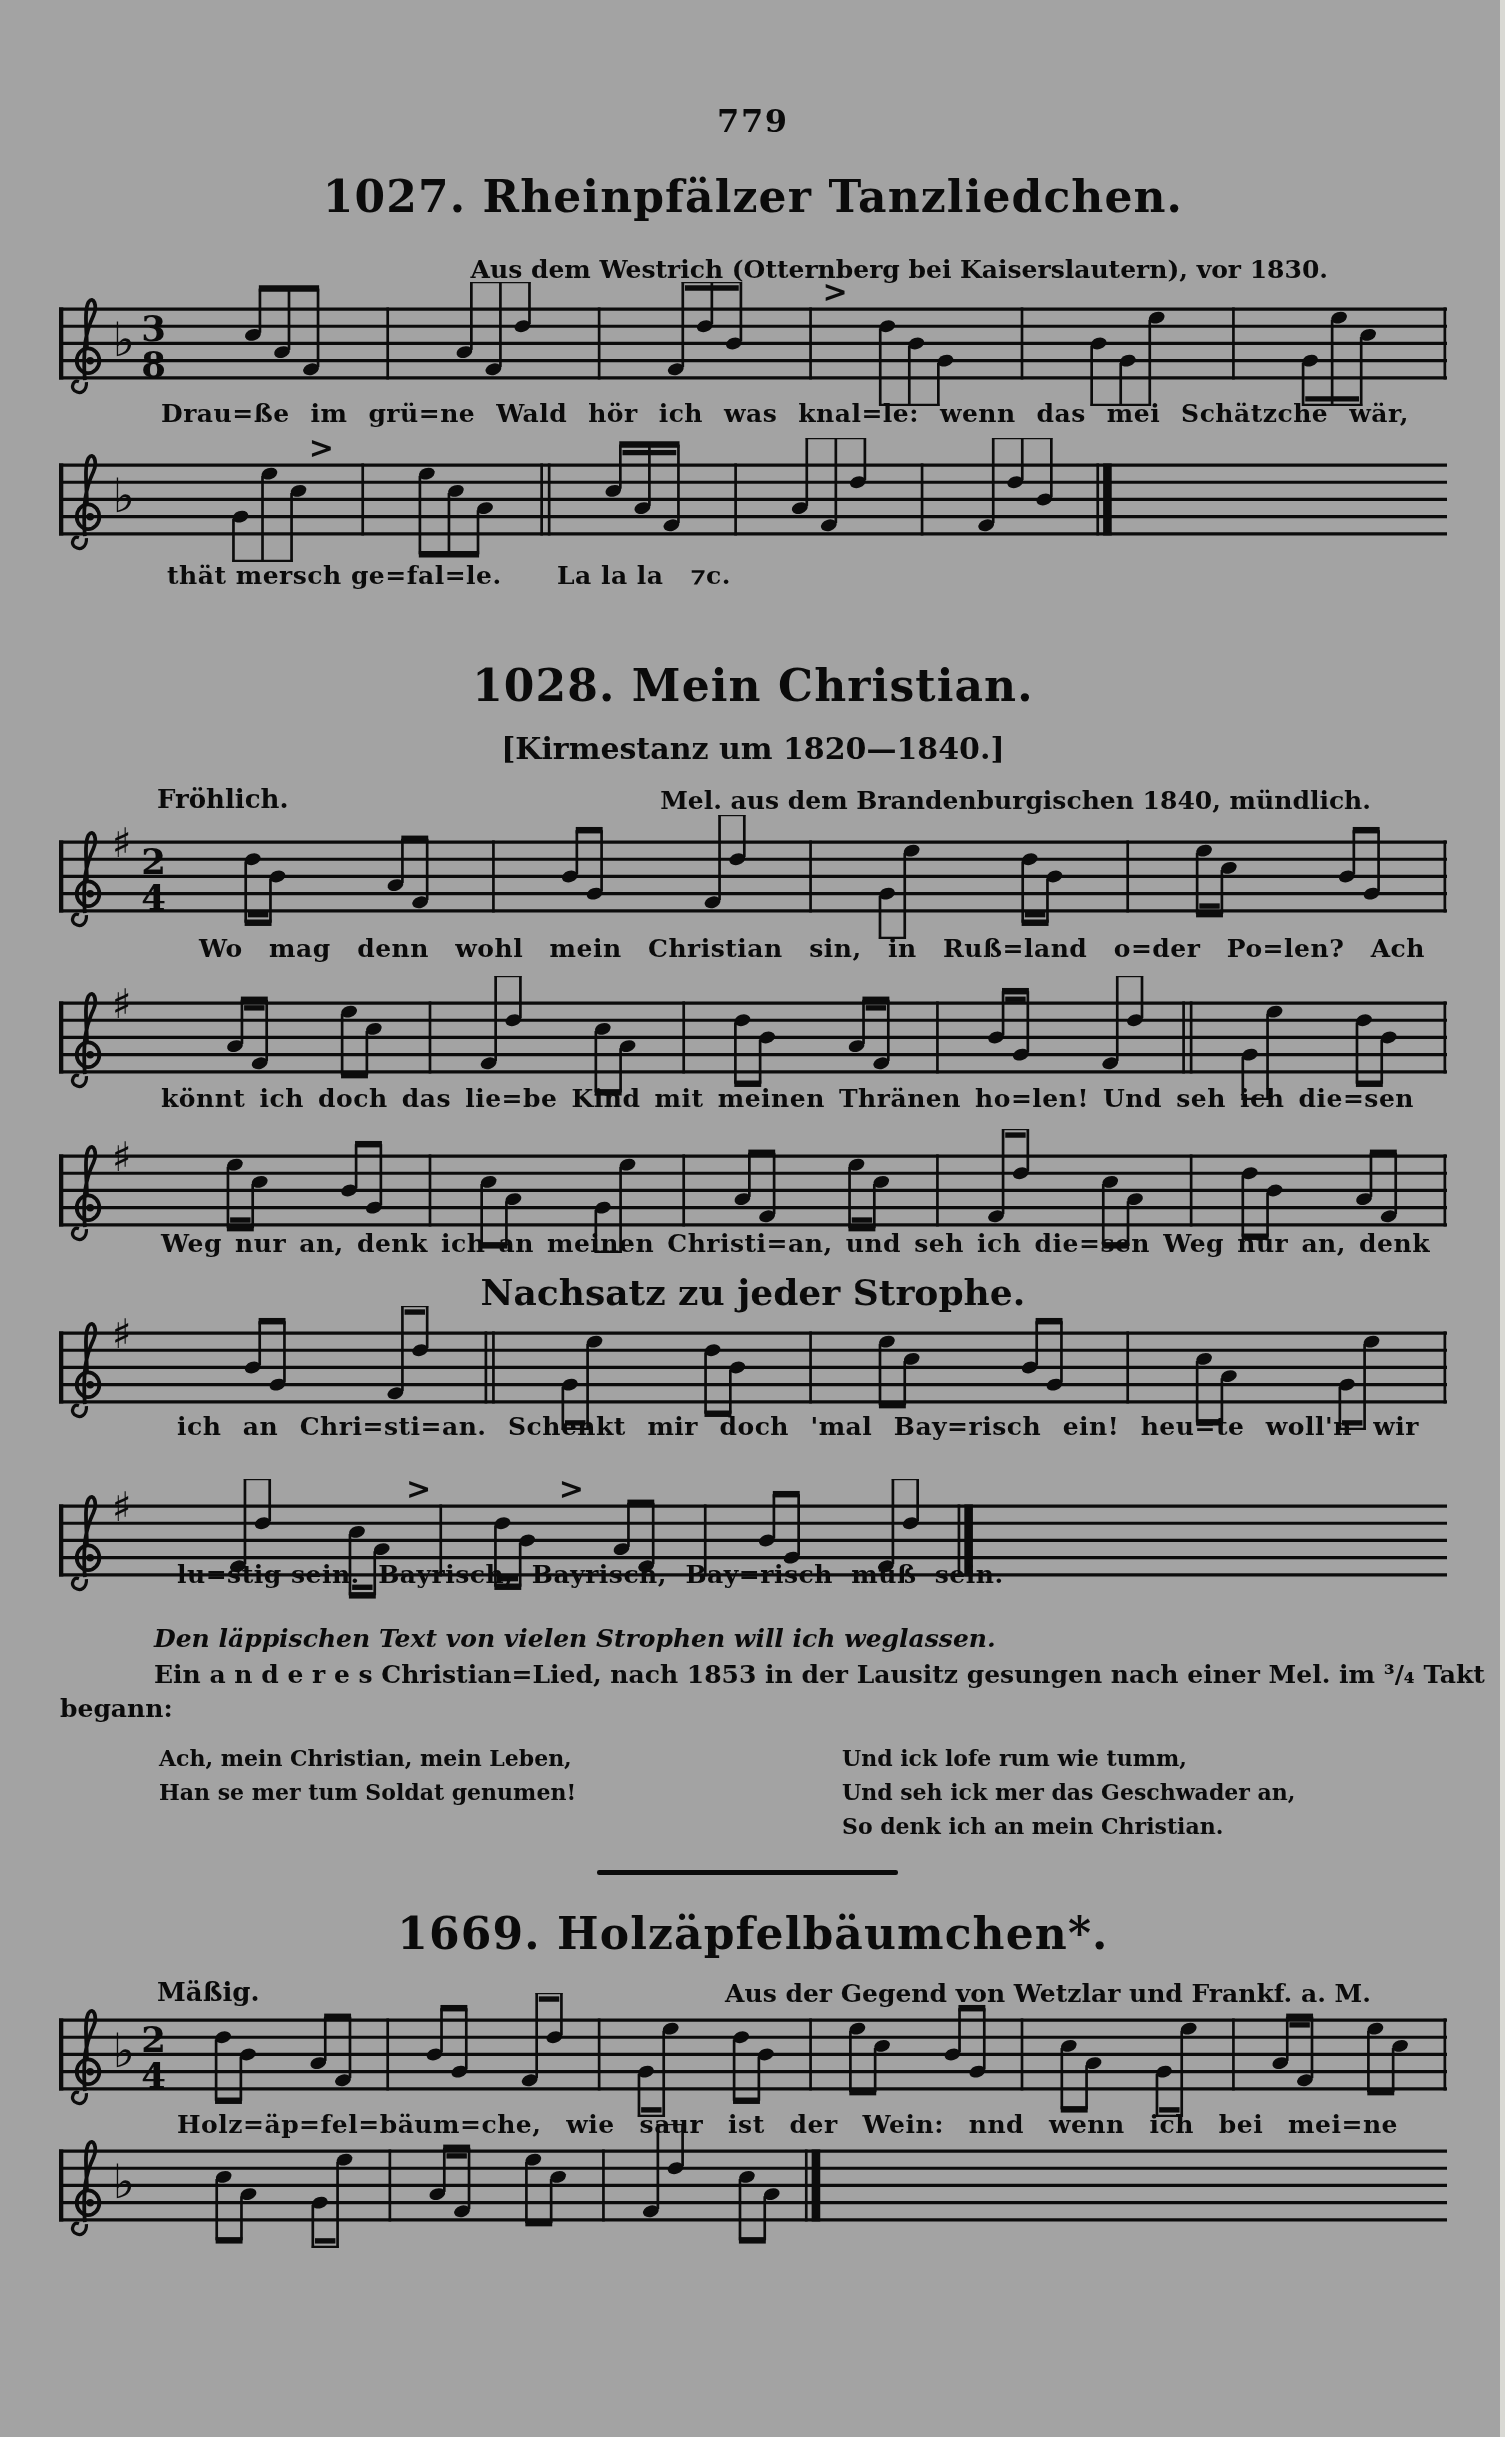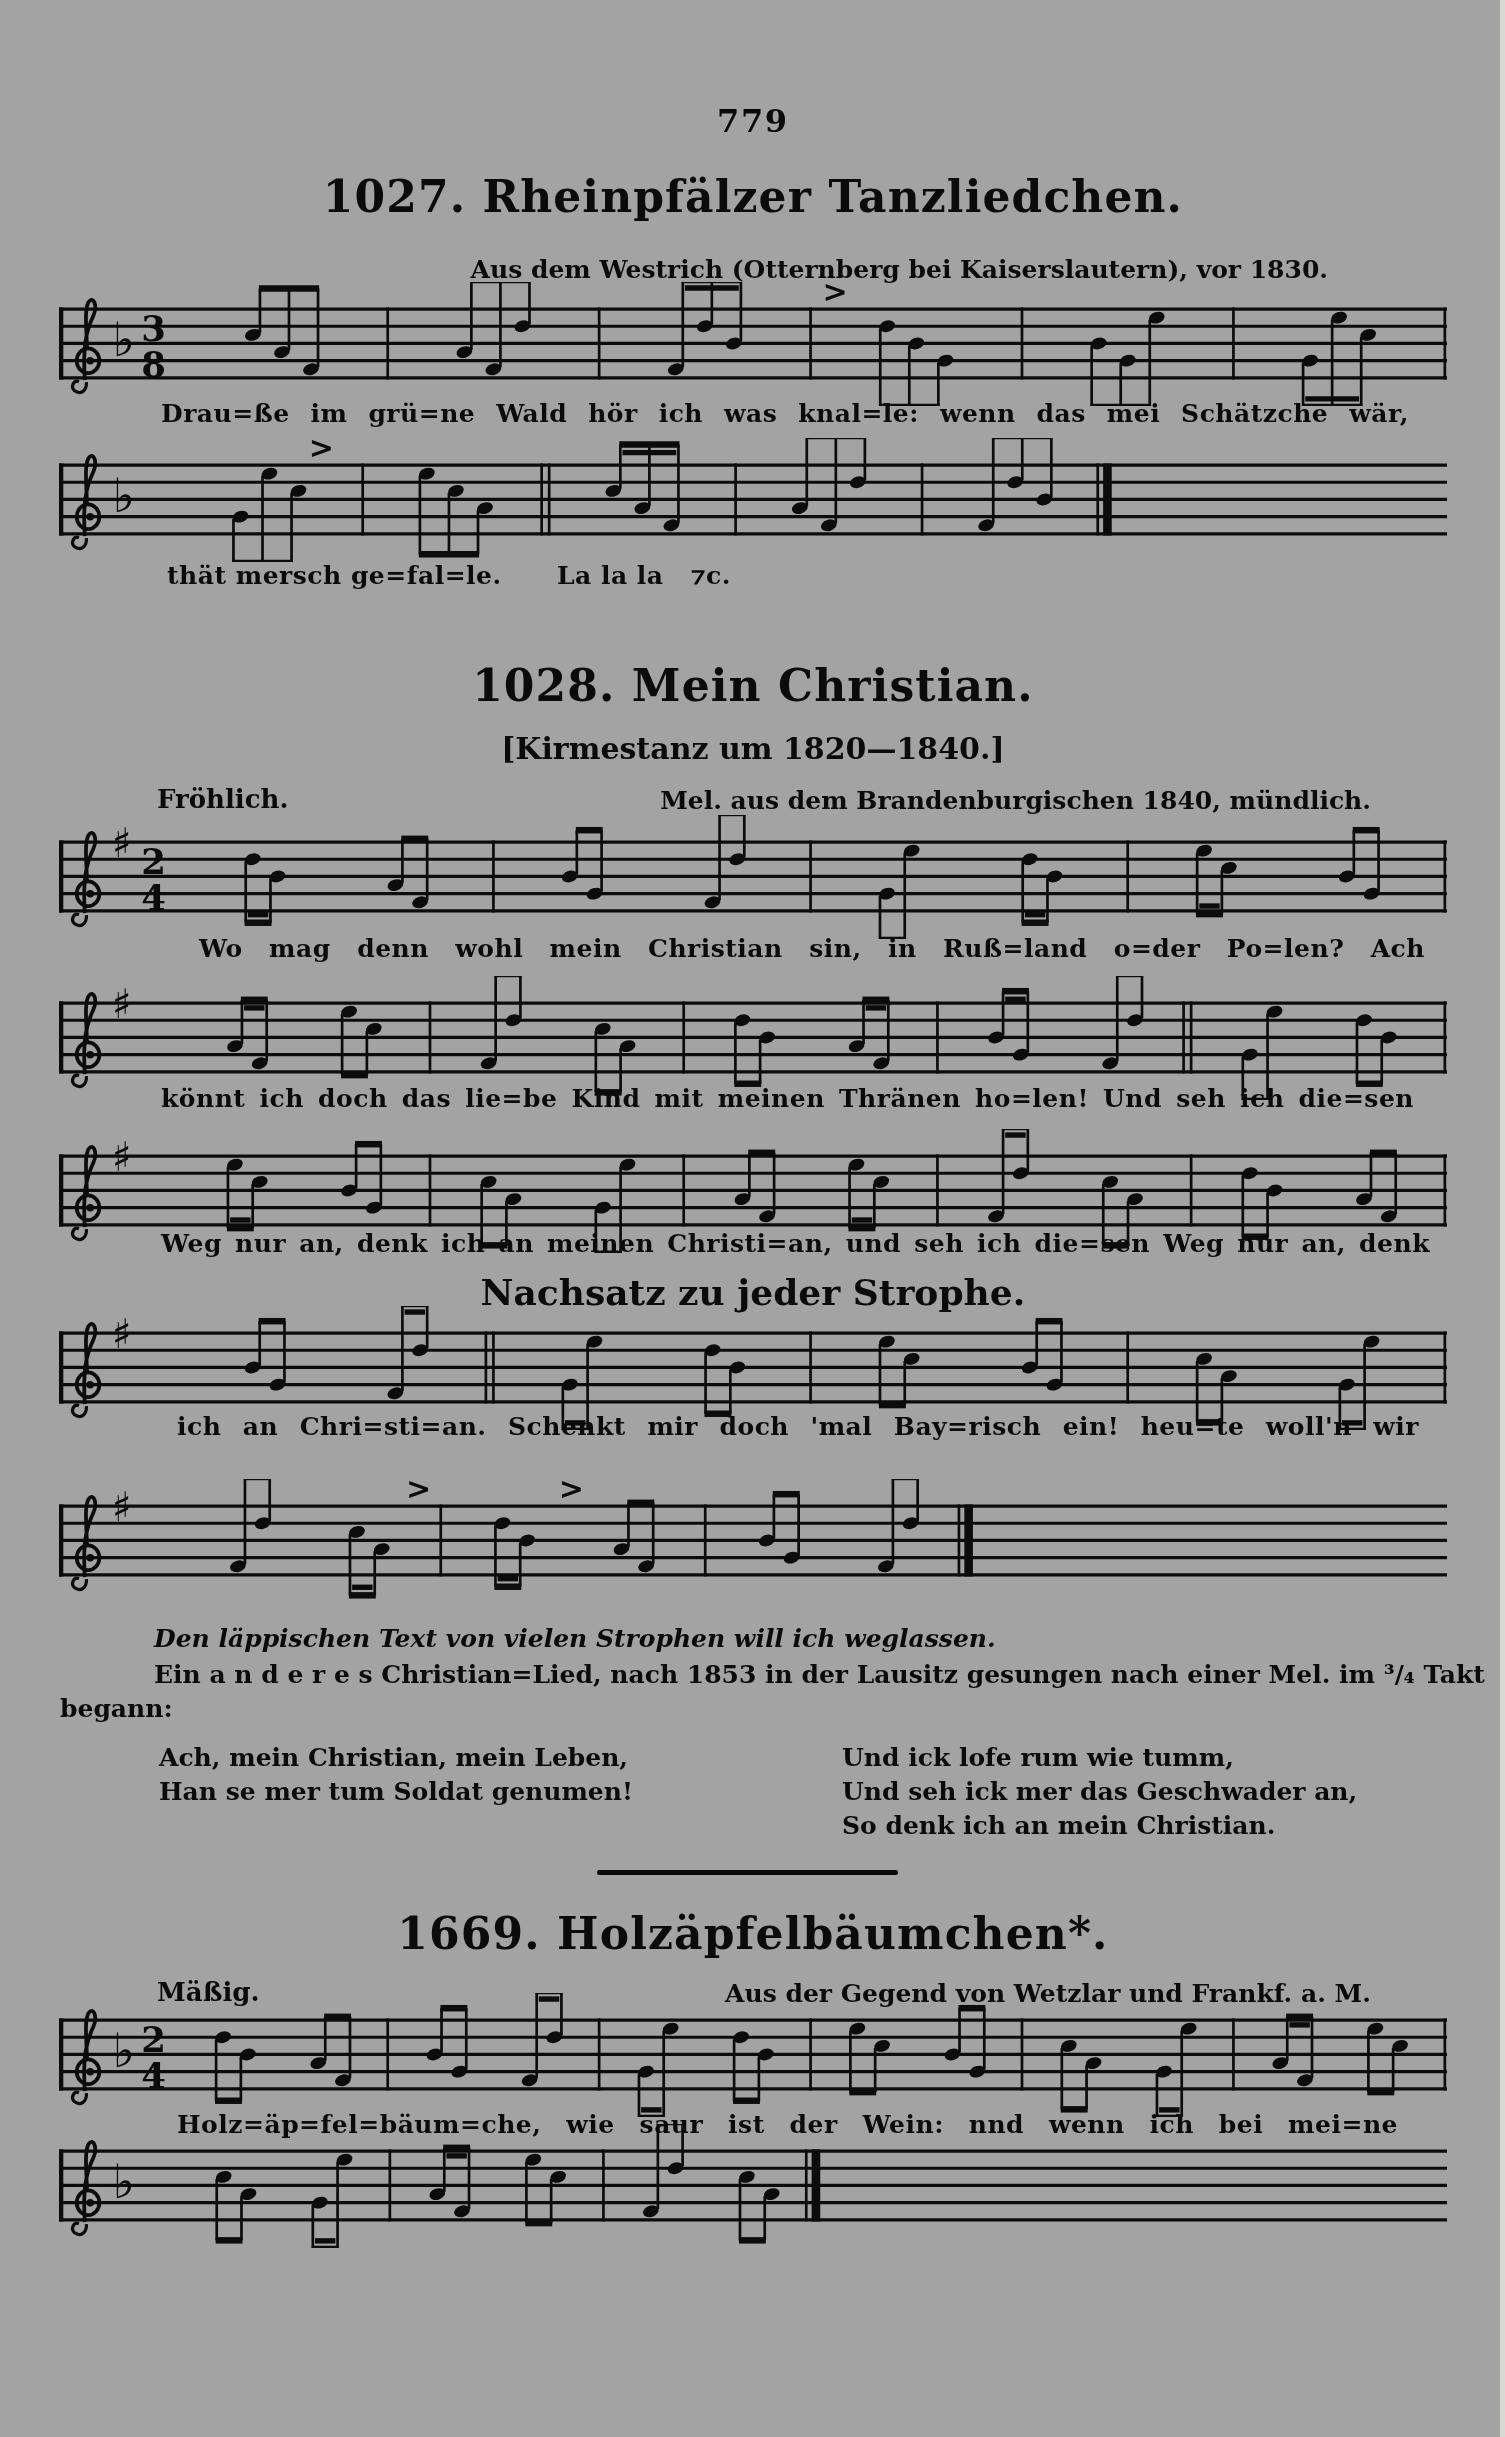--- a/index.html
+++ b/index.html
@@ -39,21 +39,21 @@
   .ly-1028-1{top:1084px;left:161px;width:1253px;}
   .ly-1028-2{top:1229px;left:161px;width:1269px;}
   .ly-1028-3{top:1404px;left:177px;width:1242px;margin-top:8px;}
   .ly-1028-4{top:1560px;left:177px;}
   .ly-1029-0{top:2110px;left:177px;width:1221px;}
   .ly-1029-1{top:2253px;left:161px;}
   .para{font-size:25px;left:154px;white-space:nowrap;}
   .p1{top:1624px;font-style:italic;}
   .p2{top:1660px;}
   .p2b{top:1694px;left:60px;}
-  .verse{font-size:25px;line-height:34px;top:1741px;white-space:nowrap;}
+  .verse{font-size:22px;line-height:34px;top:1741px;white-space:nowrap;}
   .v-left{left:159px;}
   .v-right{left:842px;}
   .divider{top:1870px;left:597px;width:301px;height:4.8px;background:#0b0b0b;border-radius:2.2px;}
 </style>
 </head>
 <body>
 
 <div class="page">
 
   <div class="abs ctr pagenum">779</div>
@@ -597,20 +597,21 @@
         <g>
           <line x1="709.6000000000001" y1="47" x2="709.6000000000001" y2="181" stroke="#0c0c0c" stroke-width="5"></line>
           <line x1="1201.2000000000003" y1="47" x2="1201.2000000000003" y2="181" stroke="#0c0c0c" stroke-width="5"></line>
           <line x1="1672.8000000000004" y1="47" x2="1672.8000000000004" y2="181" stroke="#0c0c0c" stroke-width="5"></line>
           <line x1="1690.8000000000004" y1="47" x2="1690.8000000000004" y2="181" stroke="#0c0c0c" stroke-width="16"></line>
         </g>
         <text x="645" y="36" font-size="56" font-weight="bold" font-family="DejaVu Sans, sans-serif" fill="#0c0c0c">&gt;</text>
         <text x="928.8" y="36" font-size="56" font-weight="bold" font-family="DejaVu Sans, sans-serif" fill="#0c0c0c">&gt;</text>
       </svg>
     </div>
+  <div class="lyric pre ly-1028-4">lu=stig sein.  Bayrisch,  Bayrisch,  Bay=risch  muß  sein.</div>
 
   <div class="abs para p1">Den läppischen Text von vielen Strophen will ich weglassen.</div>
   <div class="abs para p2">Ein a n d e r e s Christian=Lied, nach 1853 in der Lausitz gesungen nach einer Mel. im ³/₄ Takt</div>
   <div class="abs para p2b">begann:</div>
 
   <div class="abs verse v-left">
     <div>Ach, mein Christian, mein Leben,</div>
     <div>Han se mer tum Soldat genumen!</div>
   </div>
   <div class="abs verse v-right">

